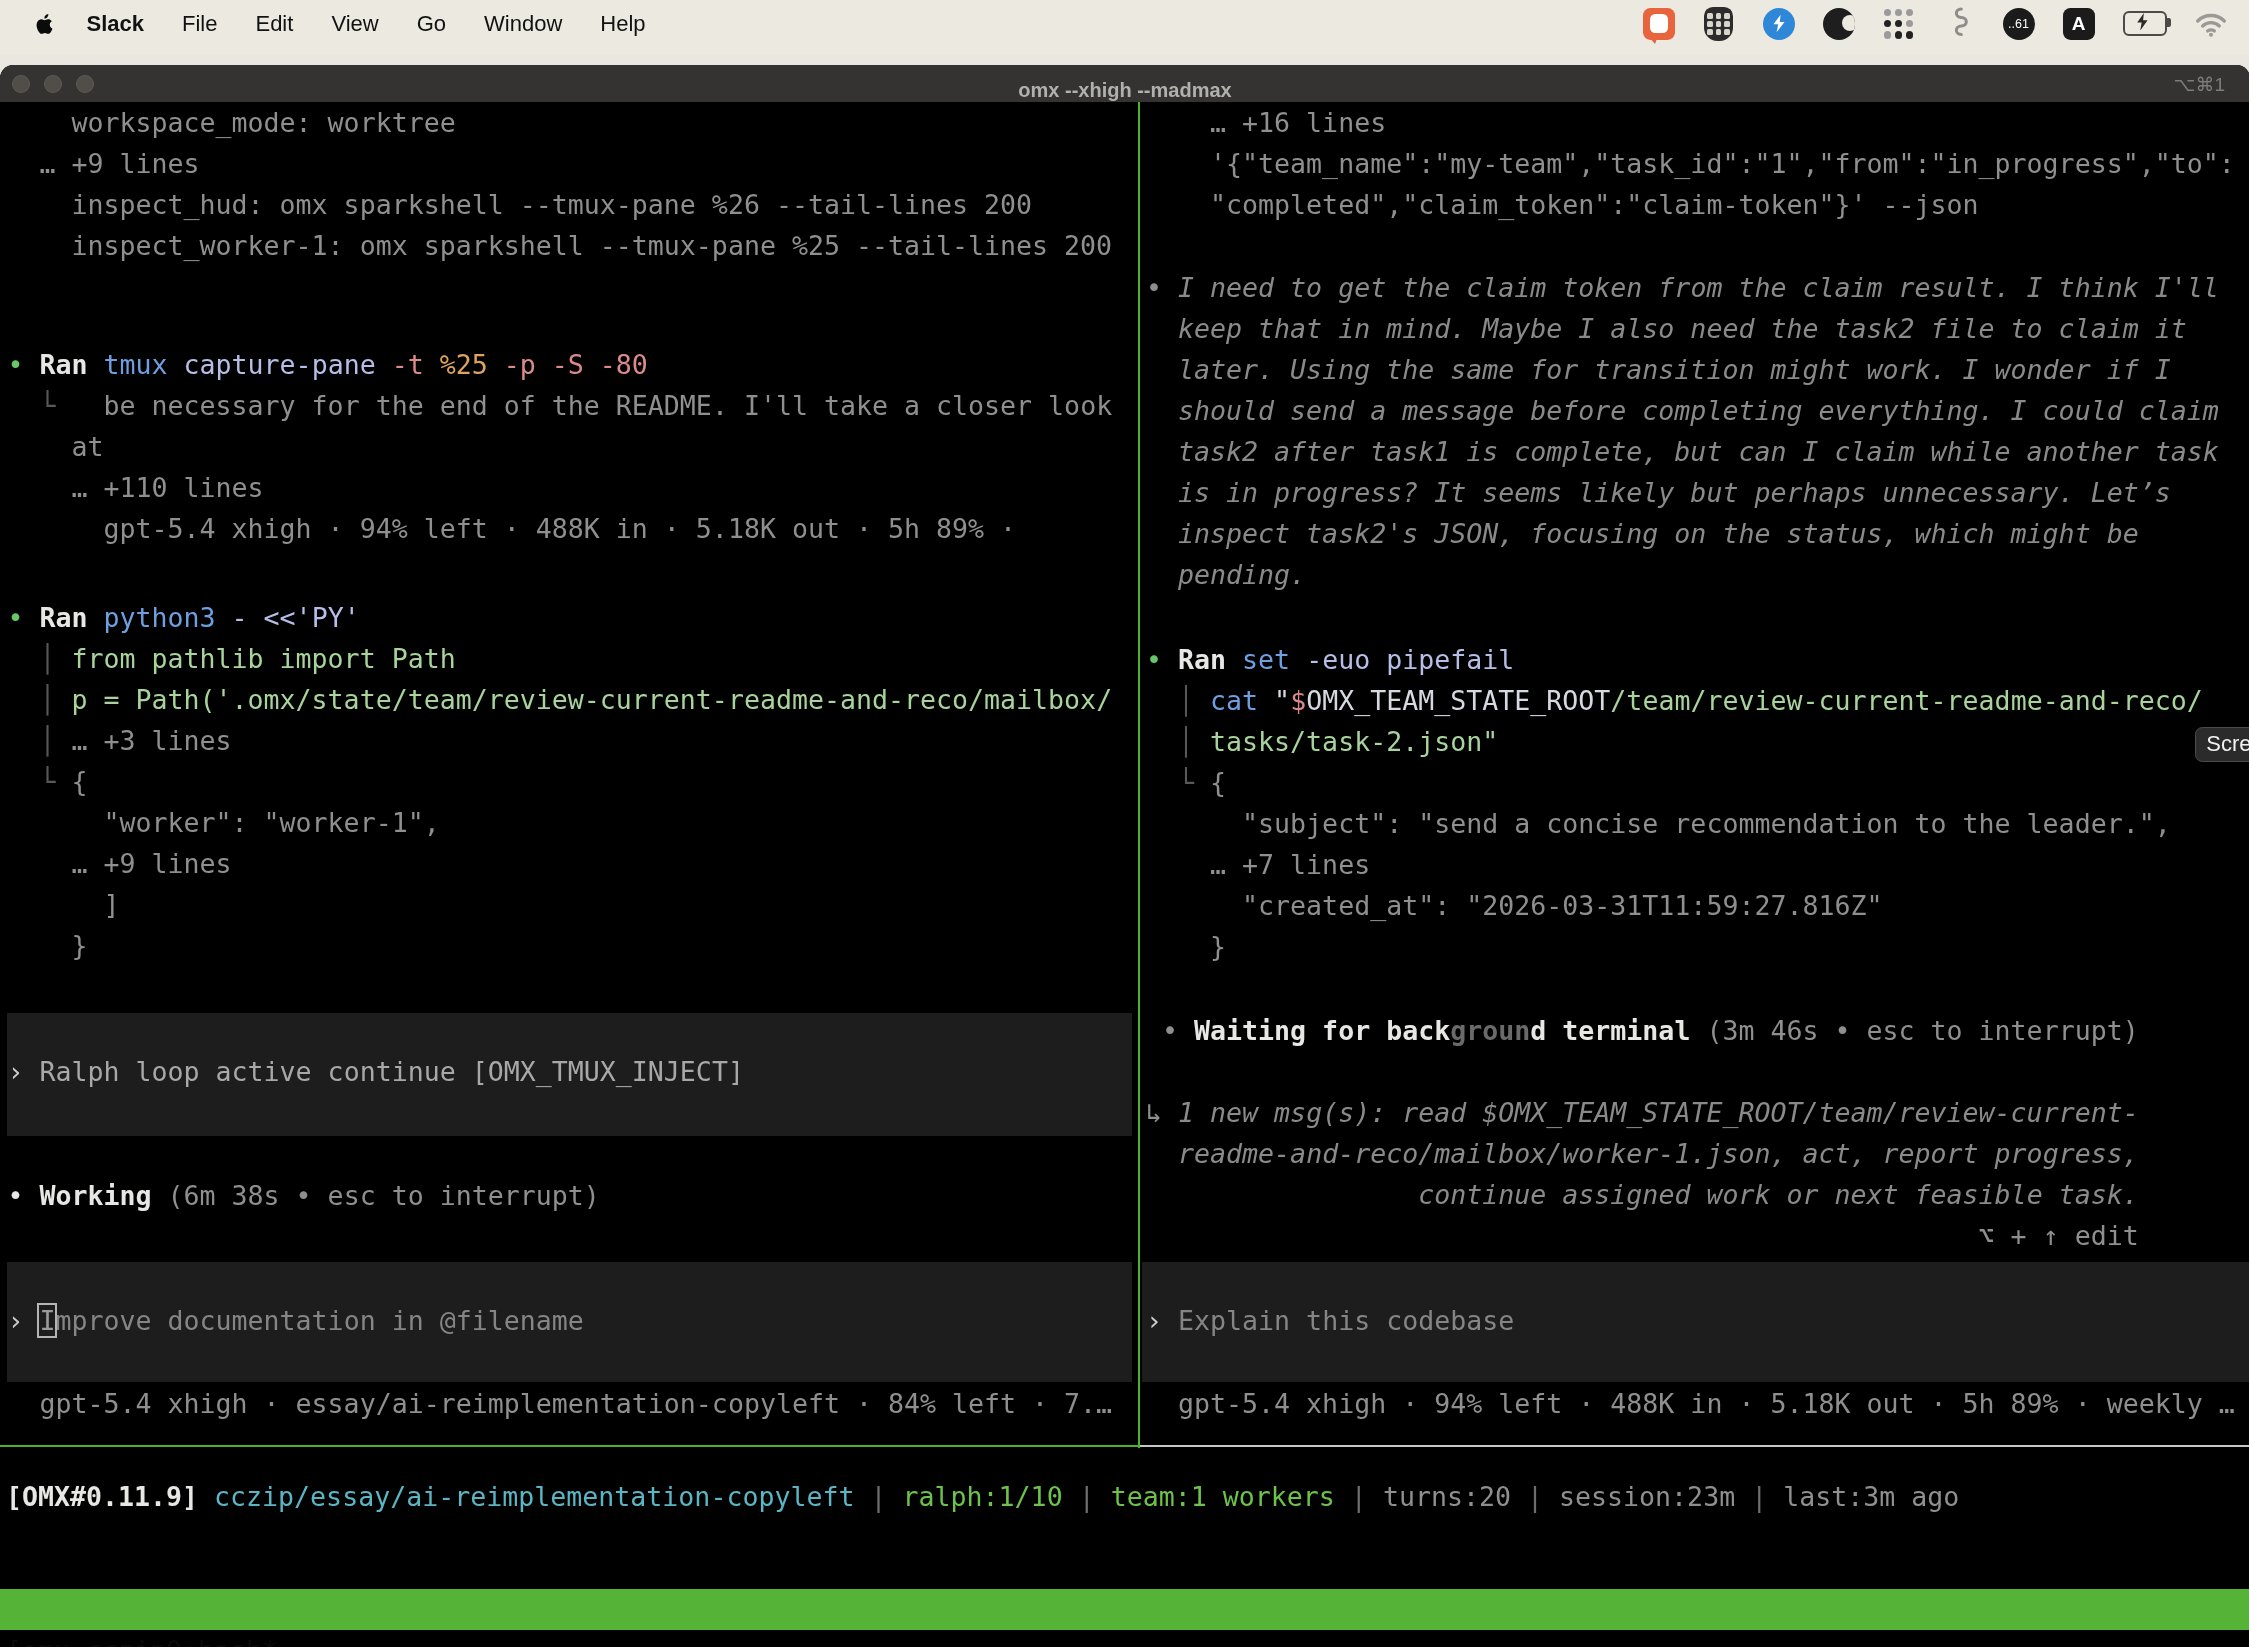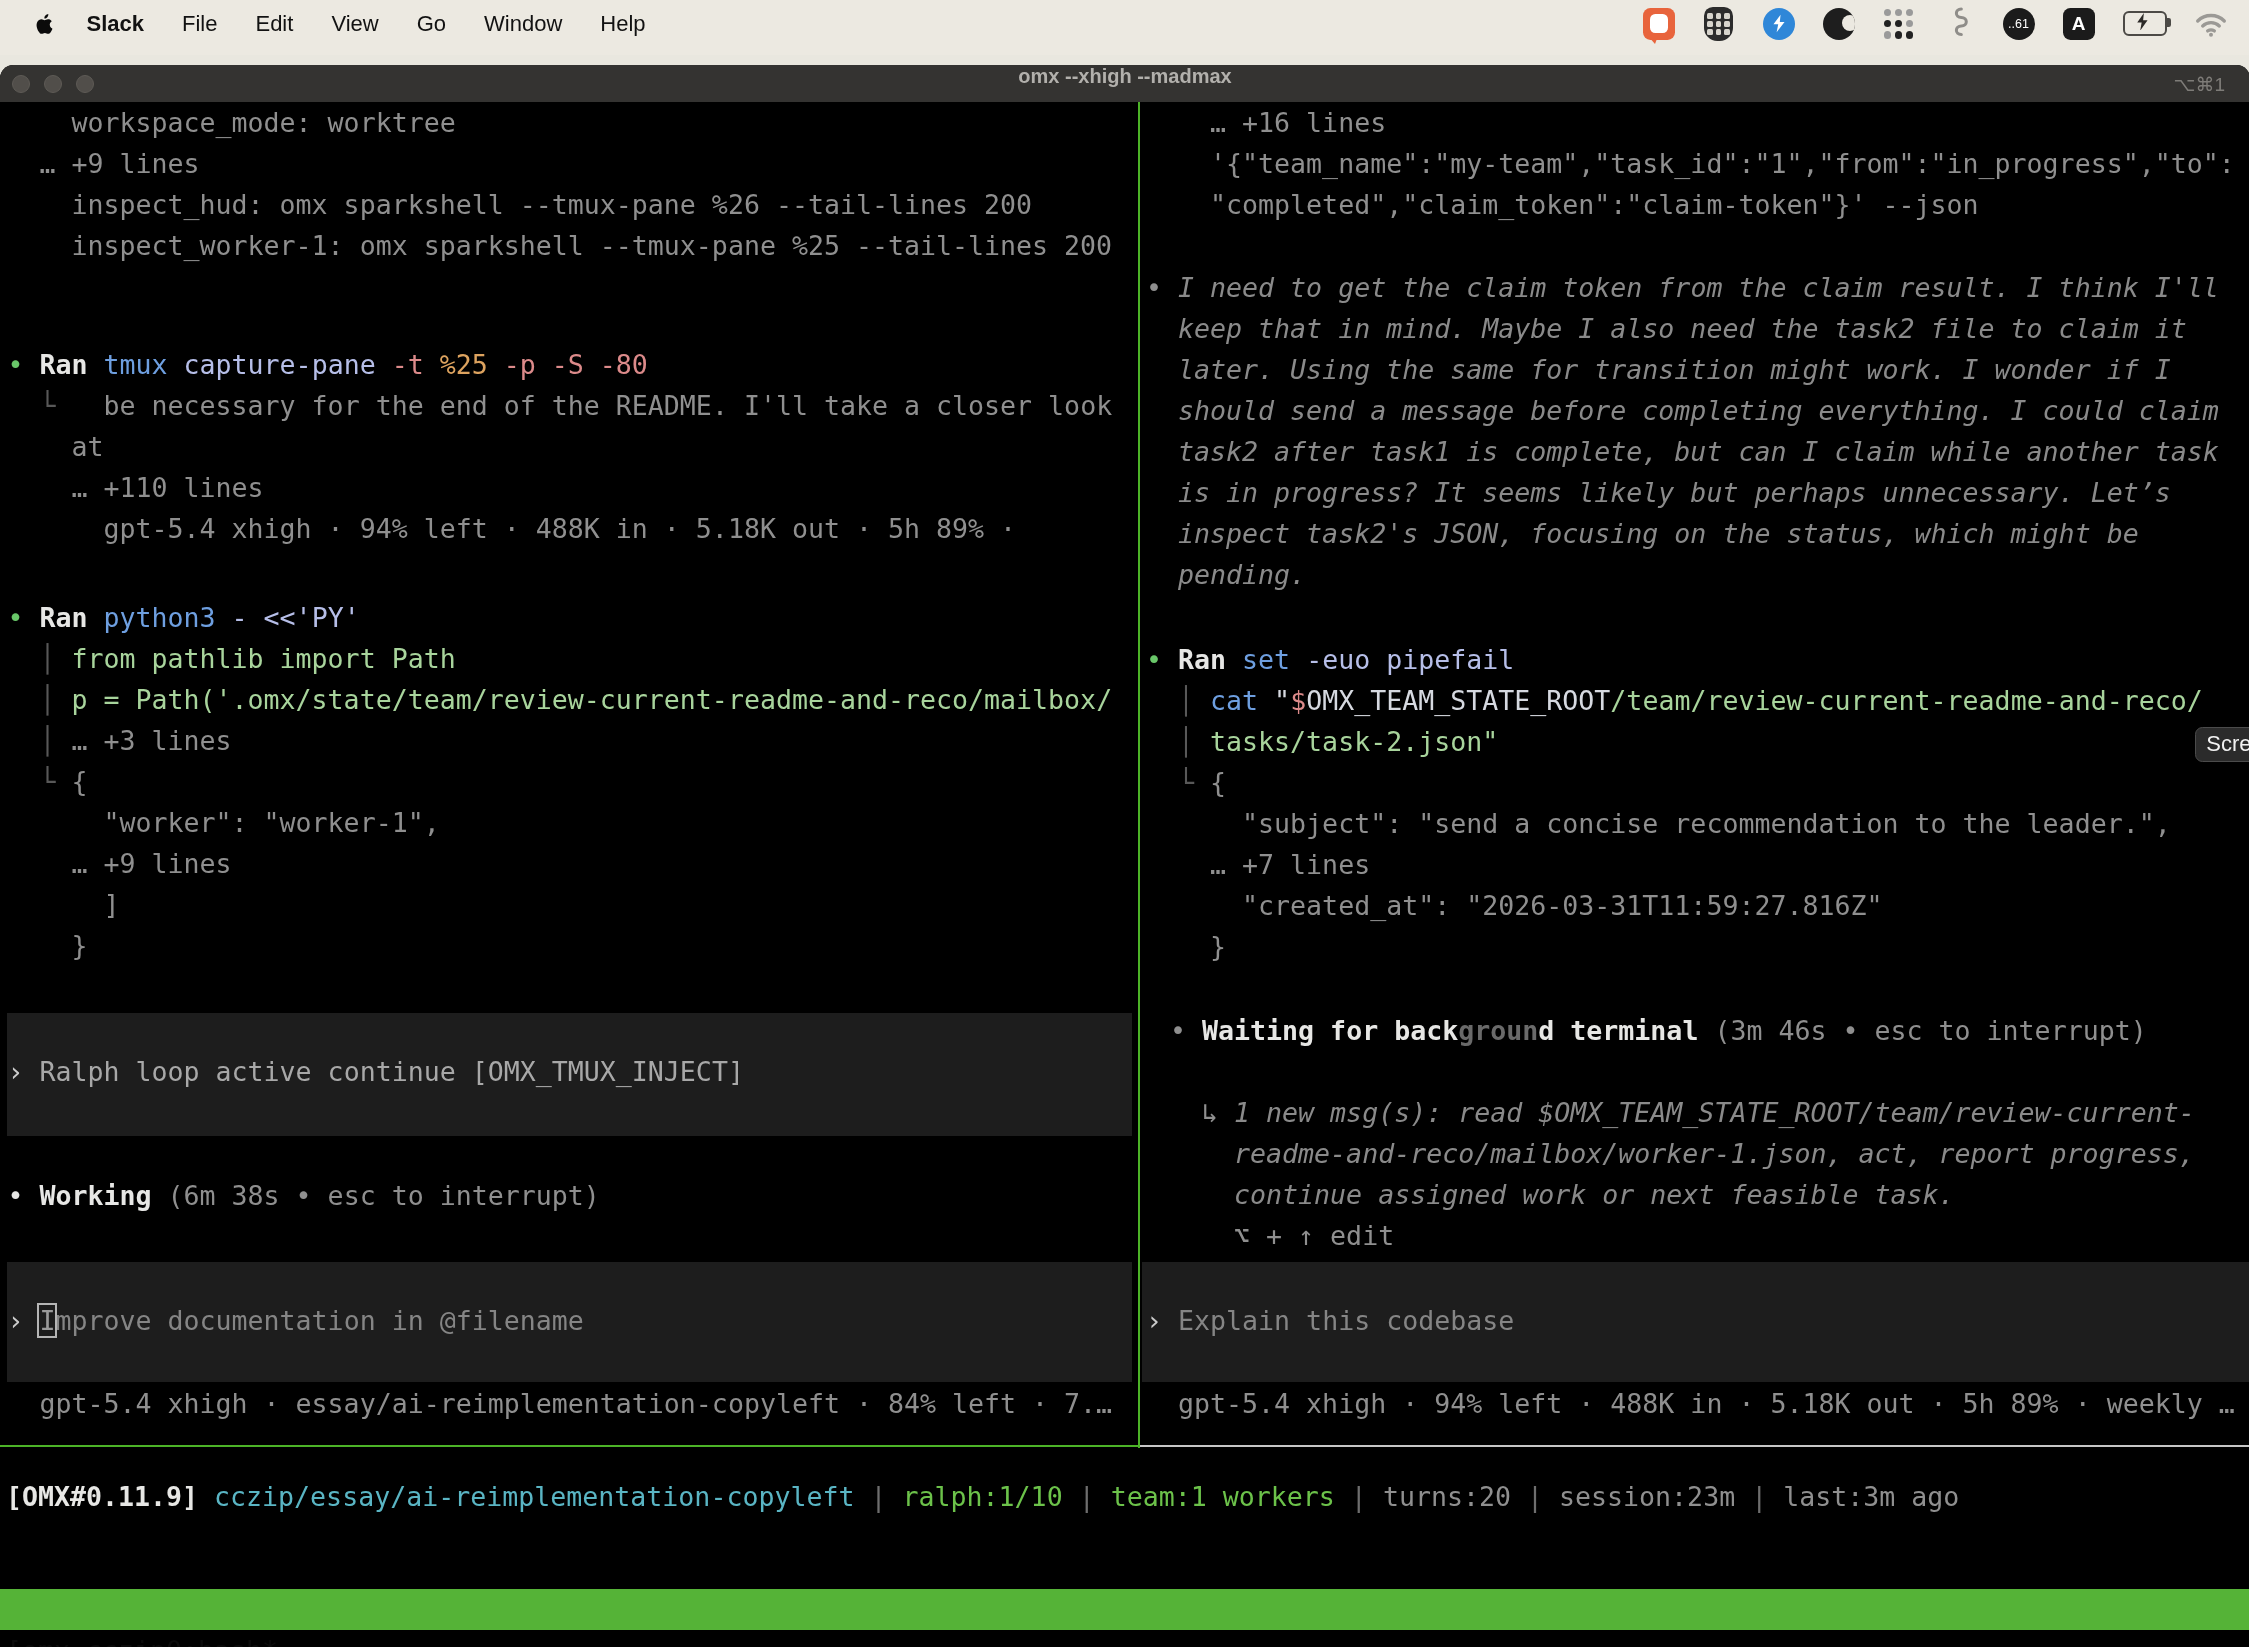--- a/index.html
+++ b/index.html
@@ -33,21 +33,21 @@
   .icon-badge61{width:32px;height:32px;border-radius:50%;background:#1b1b1b;color:#fff;
       font-family:"Liberation Sans",sans-serif;font-size:12.5px;display:flex;align-items:center;justify-content:center;}
   .icon-a{width:32px;height:32px;border-radius:7.4px;background:#1b1b1b;color:#fff;font-weight:700;
       font-family:"Liberation Sans",sans-serif;font-size:19px;display:flex;align-items:center;justify-content:center;}
   .icon-batt{width:40px;height:20.7px;border:2.2px solid #4c4a46;border-radius:5.9px;position:relative;}
   .icon-batt .nub{position:absolute;right:-6.6px;top:4.4px;width:3.7px;height:8.9px;background:#4c4a46;border-radius:0 2.2px 2.2px 0;}
 
   
   .window{position:absolute;top:65px;left:0;width:2250px;height:1583px;background:#000;
           border-radius:13.3px 13.3px 0 0;overflow:hidden;}
-  .titlebar{height:37px;background:#343331;display:flex;align-items:flex-start;position:relative;
+  .titlebar{height:37px;background:#343331;display:flex;align-items:flex-end;position:relative;
             font-family:"Liberation Sans","DejaVu Sans",sans-serif;}
   .tl{width:16px;height:16px;border-radius:50%;background:#514e4a;border:0.7px solid #5e5b56;
       position:absolute;top:10.3px;}
   .tl.t1{left:11.8px}.tl.t2{left:44px}.tl.t3{left:76px}
   .wtitle{margin:0 auto;font-size:20px;font-weight:600;color:#b2b0ac;}
   .wshort{position:absolute;right:25px;top:8px;font-size:19px;color:#7e7c78;}
 
   
   .term{position:absolute;top:37px;left:0;width:2250px;height:1546px;background:#000;
         font-size:26.6px;overflow:hidden;}
@@ -254,21 +254,21 @@
     <div class="blk" style="left:1146px;top:537px;">
         <div class="tline"><span class="c-bullet">• </span><span class="c-whiteb">Ran</span><span class="c-lav"> </span><span class="c-blue">set</span><span class="c-lav"> -euo pipefail</span></div>
         <div class="tline"><span class="c-dim">  │ </span><span class="c-blue">cat</span><span class="c-plight"> "</span><span class="c-sal">$</span><span class="c-plight">OMX_TEAM_STATE_ROOT</span><span class="c-grn">/team/review-current-readme-and-reco/</span></div>
         <div class="tline"><span class="c-dim">  │ </span><span class="c-grn">tasks/task-2.json"</span></div>
         <div class="tline"><span class="c-dim">  └ </span><span class="c-gray">{</span></div>
         <div class="tline"><span class="c-gray">      "subject": "send a concise recommendation to the leader.",</span></div>
         <div class="tline"><span class="c-gray">    … +7 lines</span></div>
         <div class="tline"><span class="c-gray">      "created_at": "2026-03-31T11:59:27.816Z"</span></div>
         <div class="tline"><span class="c-gray">    }</span></div>
       </div>
-    <div class="blk" style="left:1170px;top:908px;">
+    <div class="blk" style="left:1114px;top:908px;text-align:right;">
         <div class="tline"><span class="c-gray">• </span><span class="c-whiteb">Waiting for back</span><span class="c-shimmer">groun</span><span class="c-whiteb">d terminal</span><span class="c-gray"> (3m 46s • esc to interrupt)</span></div>
         <div class="tline"></div>
         <div class="tline"><span class="c-gray">  ↳ </span><span class="c-ital">1 new msg(s): read $OMX_TEAM_STATE_ROOT/team/review-current-</span></div>
         <div class="tline"><span class="c-ital">    readme-and-reco/mailbox/worker-1.json, act, report progress,</span></div>
         <div class="tline"><span class="c-ital">    continue assigned work or next feasible task.</span></div>
         <div class="tline"><span class="c-gray">    ⌥ + ↑ edit</span></div>
       </div>
     <div class="blk" style="left:1146px;top:1198px;">
         <div class="tline"><span class="c-prompt">› </span><span class="c-ph">Explain this codebase</span></div>
       </div>

